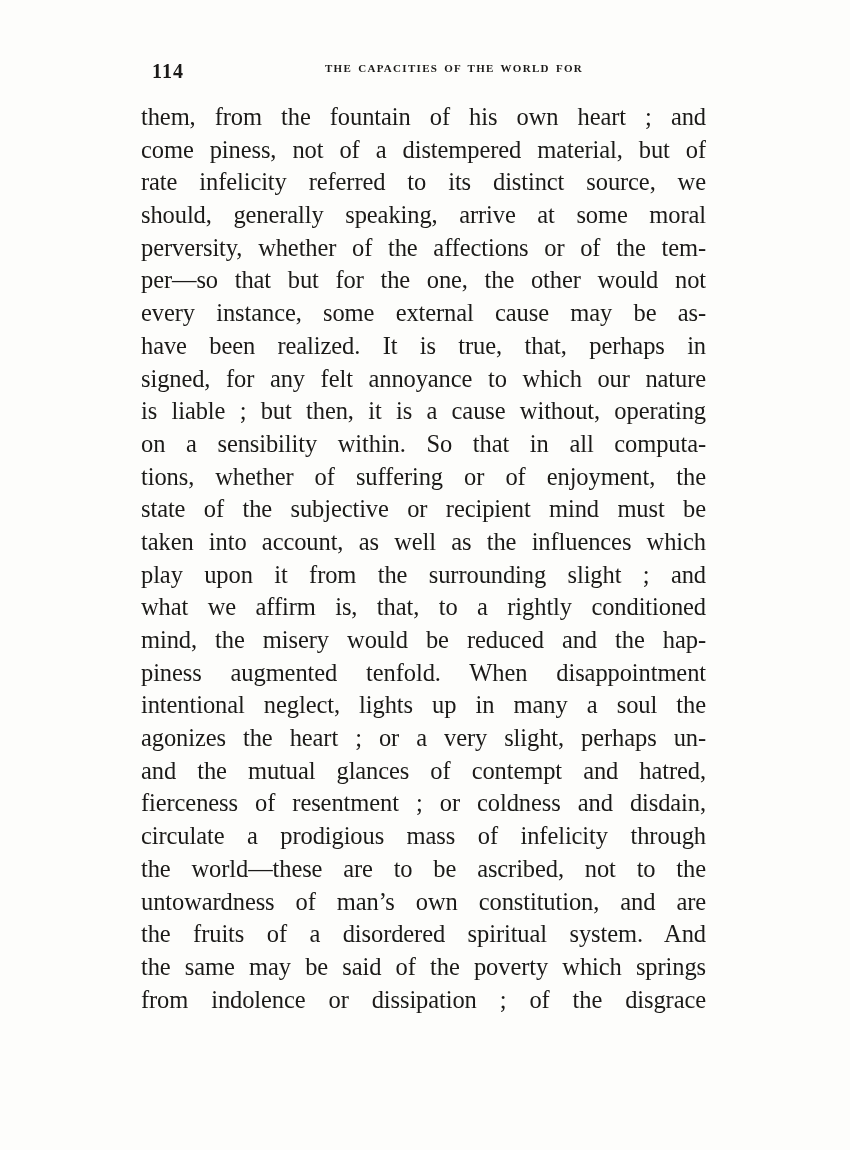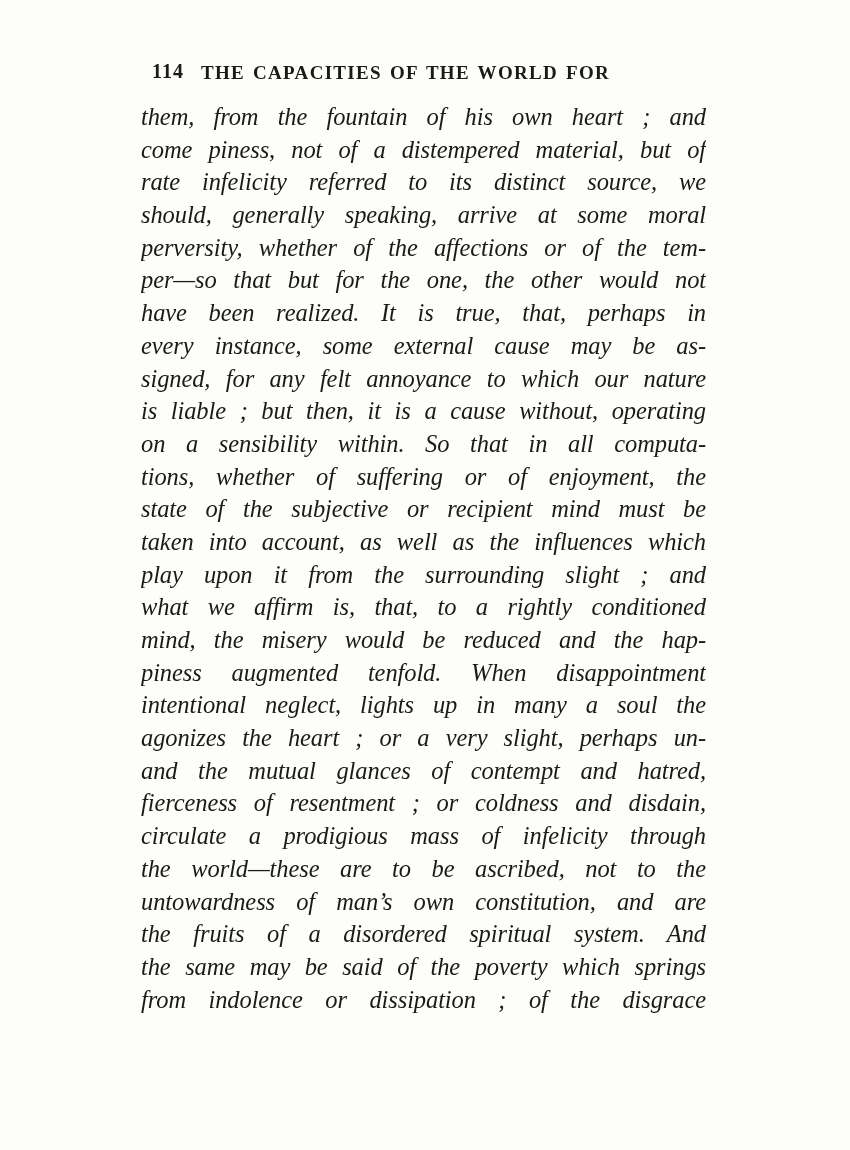--- a/index.html
+++ b/index.html
@@ -32,36 +32,35 @@
     top: 0;
     font-size: 20px;
     font-weight: bold;
     letter-spacing: 1px;
   }
   .head-title {
     position: absolute;
     left: 60px;
     right: 0;
     top: 2px;
-    text-align: left;
-    font-size: 19px;
+    text-align: center;
+    font-size: 11px;
     font-weight: bold;
     letter-spacing: 1.3px;
     word-spacing: 2px;
     white-space: nowrap;
   }
   .text-block {
     position: absolute;
     left: 141px;
     top: 101px;
     width: 565px;
     font-size: 24.5px;
     line-height: 32.7px;
     letter-spacing: -0.1px;
-    font-style: italic;
   }
   .line {
     height: 32.7px;
     line-height: 32.7px;
     text-align: justify;
     text-align-last: justify;
     -moz-text-align-last: justify;
     white-space: normal;
     overflow: hidden;
   }
@@ -76,22 +75,22 @@
     <span class="head-title">THE CAPACITIES OF THE WORLD FOR</span>
   </div>
 
   <div class="text-block">
       <div class="line">them, from the fountain of his own heart ; and</div>
       <div class="line">come piness, not of a distempered material, but of</div>
       <div class="line">rate infelicity referred to its distinct source, we</div>
       <div class="line">should, generally speaking, arrive at some moral</div>
       <div class="line">perversity, whether of the affections or of the tem-</div>
       <div class="line">per—so that but for the one, the other would not</div>
+      <div class="line">every instance, some external cause may be as-</div>
       <div class="line">have been realized.  It is true, that, perhaps in</div>
-      <div class="line">every instance, some external cause may be as-</div>
       <div class="line">signed, for any felt annoyance to which our nature</div>
       <div class="line">is liable ;  but then, it is a cause without, operating</div>
       <div class="line">on a sensibility within.  So that in all computa-</div>
       <div class="line">tions, whether of suffering or of enjoyment, the</div>
       <div class="line">state of the subjective or recipient mind must be</div>
       <div class="line">taken into account, as well as the influences which</div>
       <div class="line">play upon it from the surrounding slight ;  and</div>
       <div class="line">what we affirm is, that, to a rightly conditioned</div>
       <div class="line">mind, the misery would be reduced and the hap-</div>
       <div class="line">piness augmented tenfold.  When disappointment</div>

